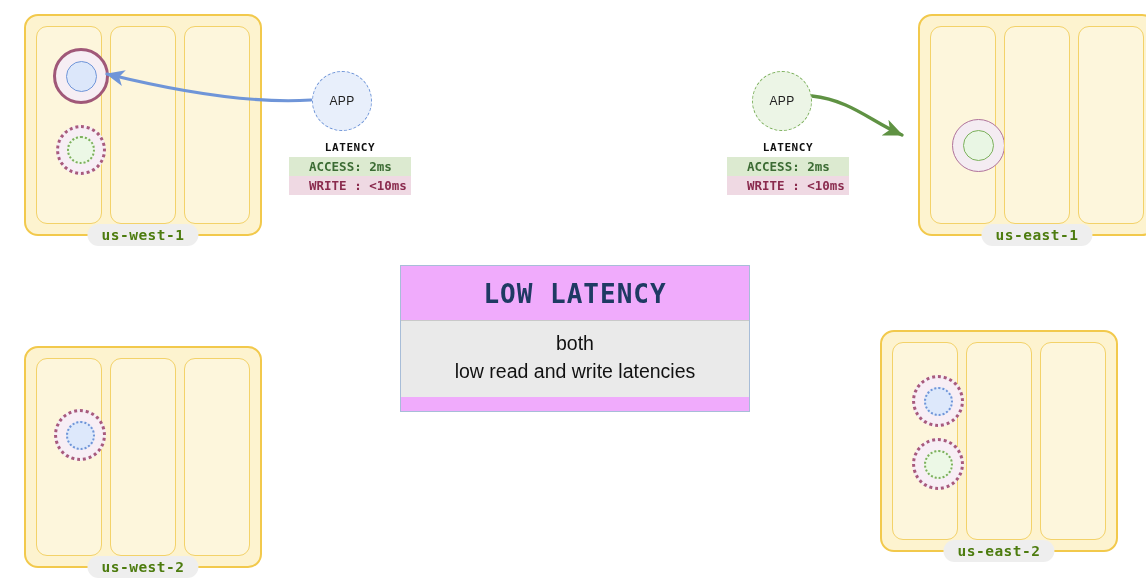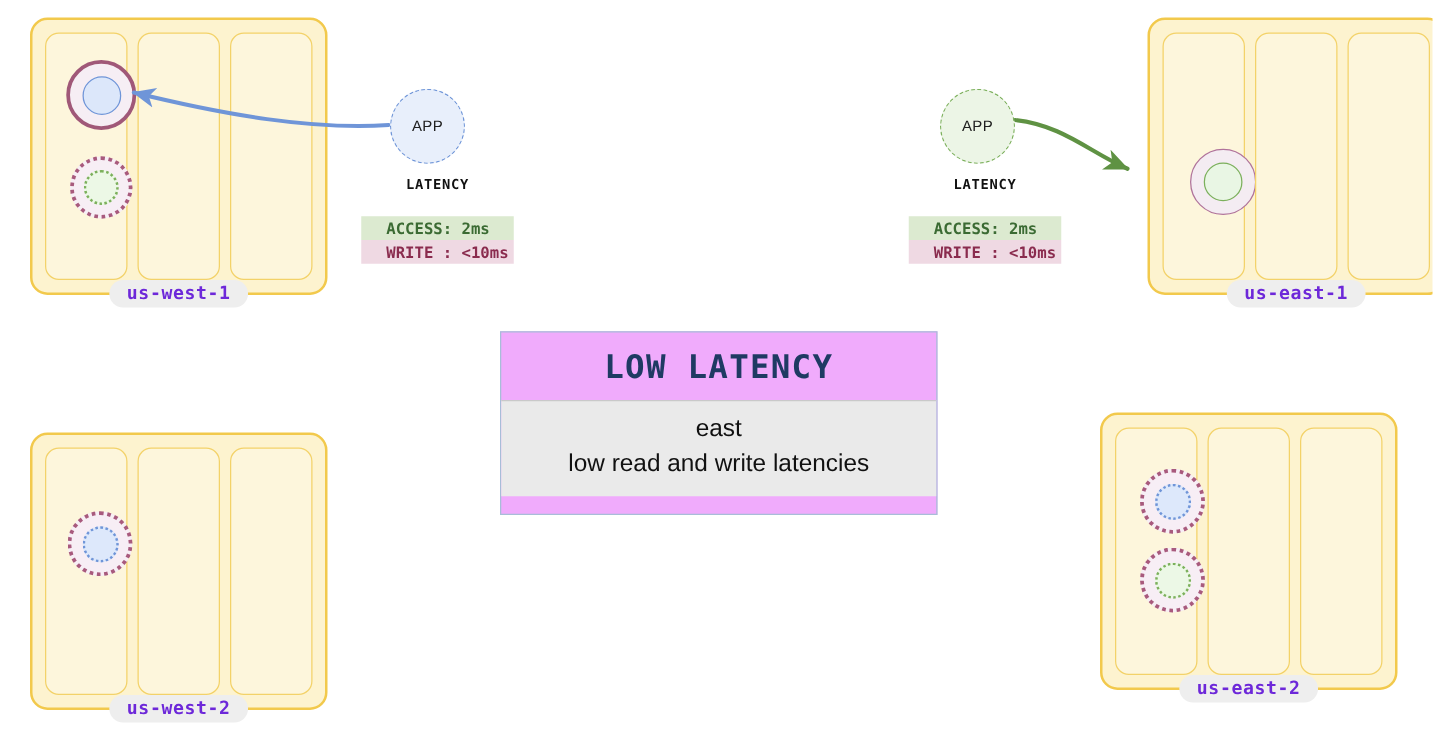--- a/index.html
+++ b/index.html
@@ -12,21 +12,21 @@
   
   .region{position:absolute;box-sizing:border-box;
     background:#fdf3cf;border:2px solid #f2c94c;border-radius:14px;}
   .region-inner{position:absolute;left:10px;top:10px;right:10px;bottom:10px;
     display:flex;gap:8px;}
   .az{flex:1;box-sizing:border-box;background:#fdf6dc;
     border:1.3px solid #f3d269;border-radius:11px;position:relative;}
   .region-label{position:absolute;left:50%;transform:translateX(-50%);
     background:#eeeeee;border-radius:11px;padding:3px 14px;
     font-family:"DejaVu Sans Mono","Liberation Mono",monospace;
-    font-weight:bold;font-size:14.5px;color:#6d28d9;white-space:nowrap;
+    font-weight:bold;font-size:14.5px;color:#4d7c0f;white-space:nowrap;
     letter-spacing:.5px;}
 
   
   .node{position:absolute;border-radius:50%;box-sizing:border-box;
     display:flex;align-items:center;justify-content:center;}
   .node .inner{border-radius:50%;box-sizing:border-box;}
 
   .node.ring-thick{border:3.2px solid #a05878;background:#f6eef4;}
   .node.ring-thin{border:1.6px solid #b0739b;background:#f4ecf2;}
   .node.ring-dotted{border:3px dotted #a85a7d;background:#f7eef5;}
@@ -39,21 +39,21 @@
   
   .app{position:absolute;border-radius:50%;box-sizing:border-box;
     display:flex;align-items:center;justify-content:center;
     font-size:12px;color:#202020;letter-spacing:.3px;}
   .app.blue{border:1.8px dashed #6f95d8;background:#e8effb;}
   .app.green{border:1.8px dashed #7cb05c;background:#ecf5e6;}
 
   
   .latency{position:absolute;}
   .latency .cap{text-align:center;font-size:11px;font-weight:bold;
-    color:#111;letter-spacing:.6px;margin-bottom:19px;
+    color:#111;letter-spacing:.6px;margin-bottom:3px;
     font-family:"DejaVu Sans Mono","Liberation Mono",monospace;}
   .latency .row{font-family:"DejaVu Sans Mono","Liberation Mono",monospace;
     font-size:12.5px;font-weight:bold;padding:2px 20px;white-space:pre;
     box-sizing:border-box;}
   .latency .row.access{background:#dcead0;color:#3b6b33;}
   .latency .row.write{background:#efd9e3;color:#8a2b4e;}
 
   
   .card{position:absolute;box-sizing:border-box;
     border:1.5px solid #a8bdd8;background:#f0abfc;}
@@ -159,18 +159,18 @@
   </div>
   <div class="latency" style="left:727px;top:141px;width:122px;">
     <div class="cap">LATENCY</div>
     <div class="row access">ACCESS: 2ms</div>
     <div class="row write">WRITE : &lt;10ms</div>
   </div>
 
   <div class="card" style="left:400px;top:265px;width:350px;height:147px;">
     <div class="title">LOW  LATENCY</div>
     <div class="body">
-      <div>east</div>
+      <div>both</div>
       <div>low read and write latencies</div>
     </div>
   </div>
 
 </div>
 
 </body></html>

